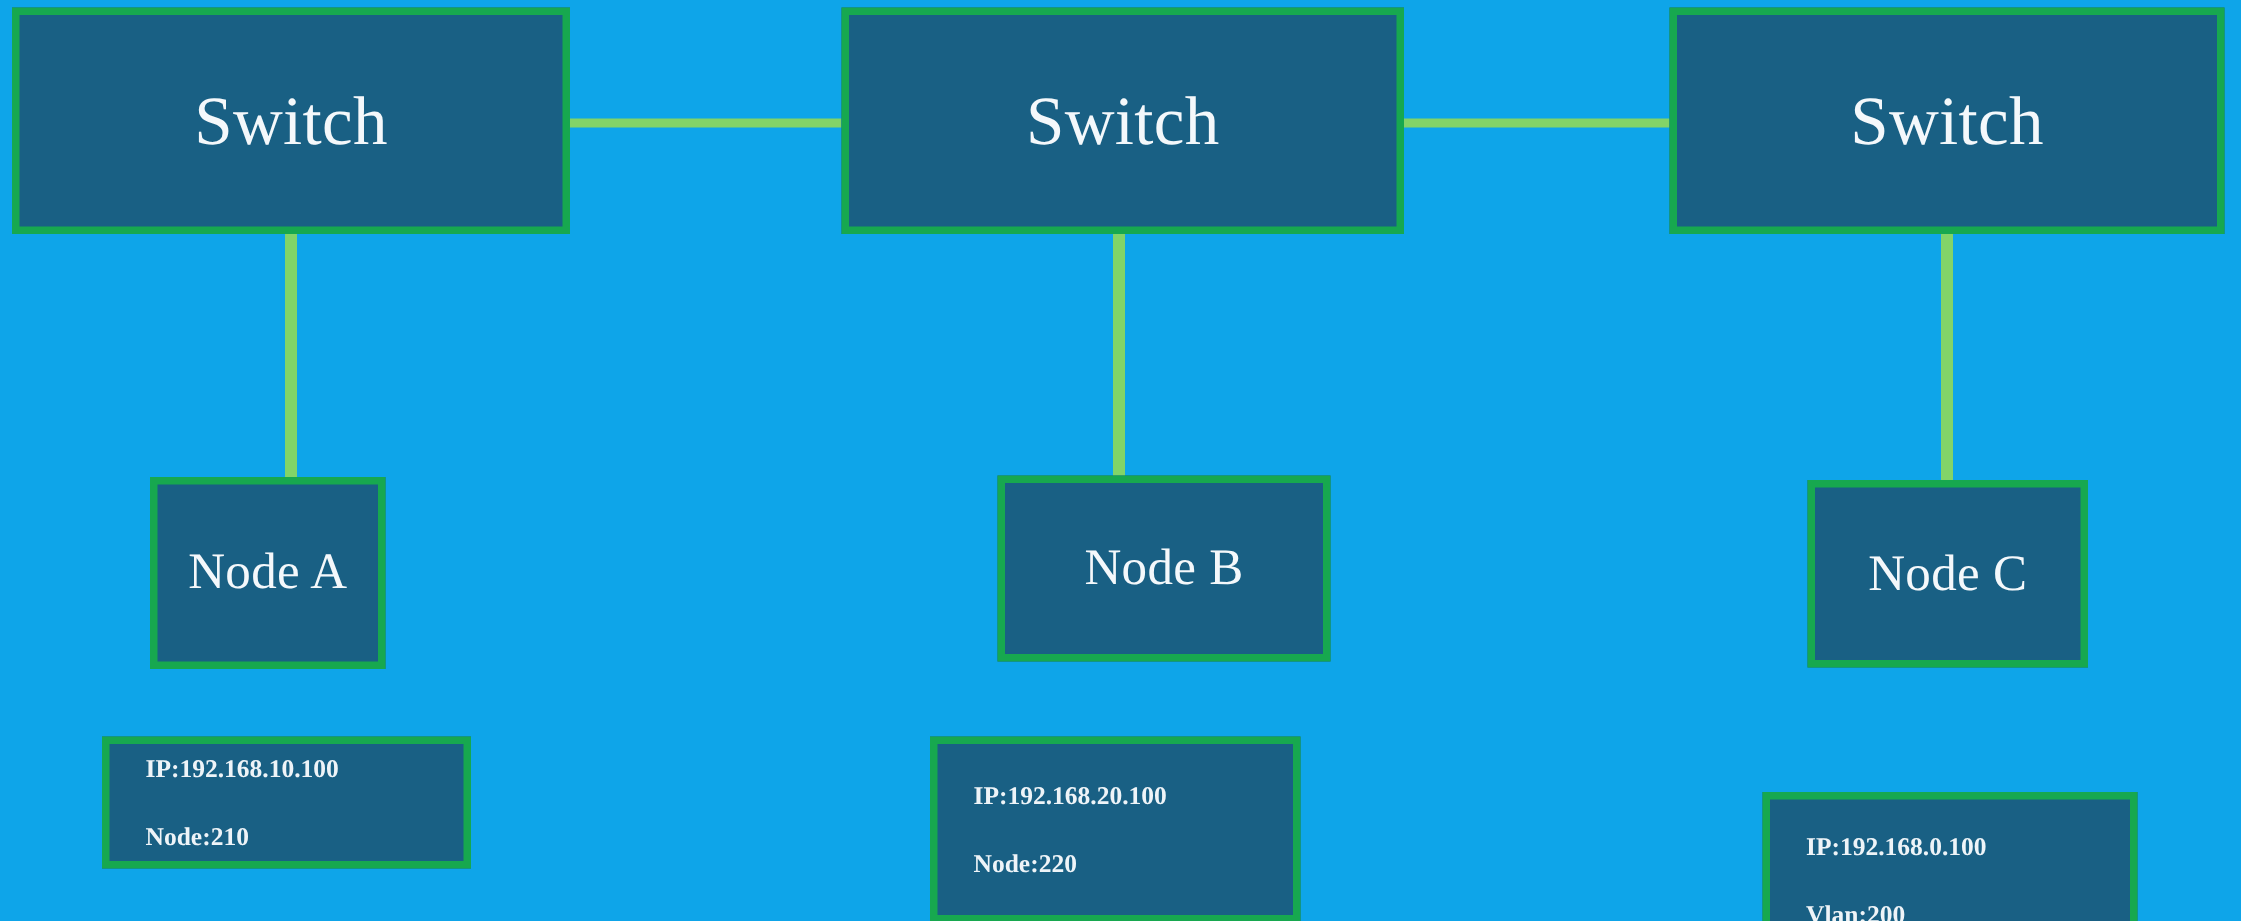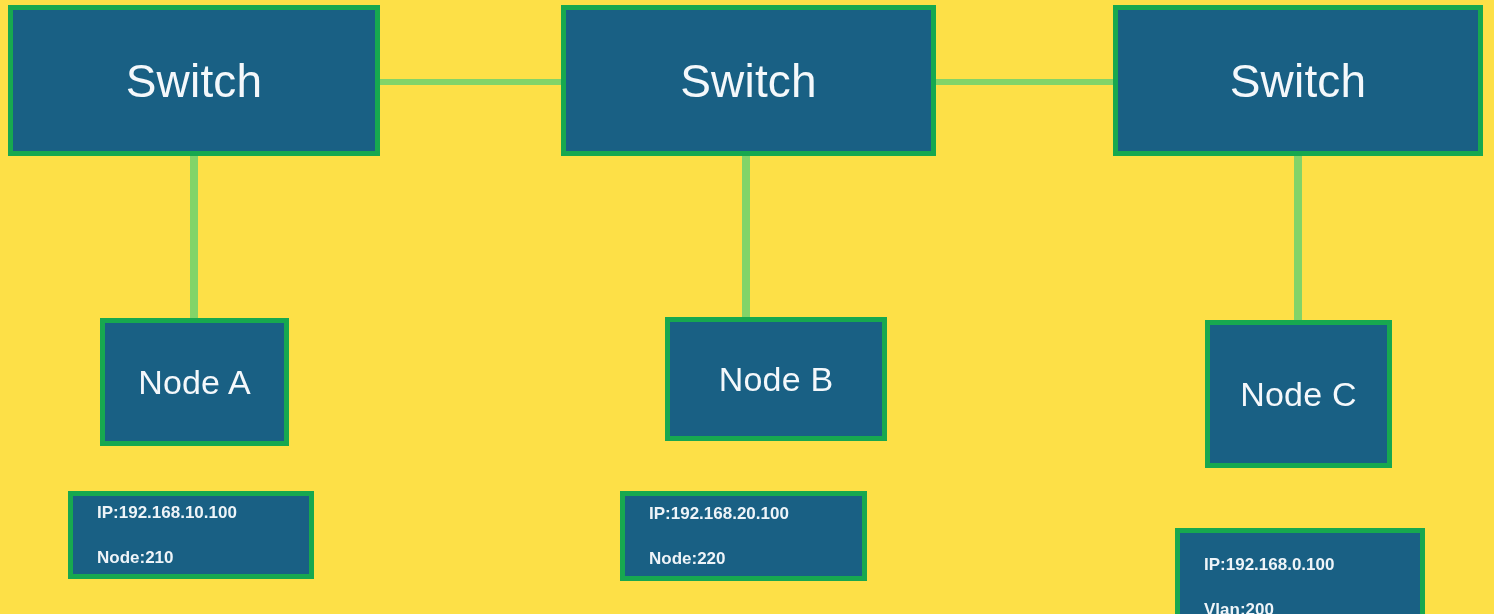--- a/index.html
+++ b/index.html
@@ -9,22 +9,23 @@
     background: #434040;
   }
   body {
     font-family: "Liberation Sans", sans-serif;
     -webkit-font-smoothing: antialiased;
   }
   #canvas {
     position: relative;
     width: 1494px;
     height: 614px;
-    background: #fde047;
+    background: #0ea5e9;
     overflow: hidden;
+    font-family: Liberation Serif, serif;
   }
 
   
   .link {
     position: absolute;
     background: #82d468;
   }
   .link-h { height: 6px; }
   .link-v { width: 8px; }
 
@@ -94,38 +95,38 @@
   </div>
 
   <div class="box switch-box" style="left:561px; top:5px; width:375px; height:151px;">
     <span class="box-label">Switch</span>
   </div>
 
   <div class="box switch-box" style="left:1113px; top:5px; width:370px; height:151px;">
     <span class="box-label">Switch</span>
   </div>
 
-  <div class="box node-box" style="left:100px; top:318px; width:189px; height:128px;">
+  <div class="box node-box" style="left:100px; top:318px; width:157px; height:128px;">
     <span class="box-label">Node A</span>
   </div>
 
   <div class="box node-box" style="left:665px; top:317px; width:222px; height:124px;">
     <span class="box-label">Node B</span>
   </div>
 
-  <div class="box node-box" style="left:1205px; top:320px; width:187px; height:148px;text-align:center;">
+  <div class="box node-box" style="left:1205px; top:320px; width:187px; height:125px;text-align:center;">
     <span class="box-label">Node C</span>
   </div>
 
   <div class="info-box" style="left:68px; top:491px; width:246px; height:88px;">
     <span class="info-line first">IP:192.168.10.100</span>
     <span class="info-line">Node:210</span>
   </div>
 
-  <div class="info-box" style="left:620px; top:491px; width:247px; height:90px;">
+  <div class="info-box" style="left:620px; top:491px; width:247px; height:124px;">
     <span class="info-line first">IP:192.168.20.100</span>
     <span class="info-line">Node:220</span>
   </div>
 
   <div class="info-box" style="left:1175px; top:491px; width:250px; height:117px;margin-top:37px;">
     <span class="info-line first">IP:192.168.0.100</span>
     <span class="info-line">Vlan:200</span>
   </div>
 
 </div>

